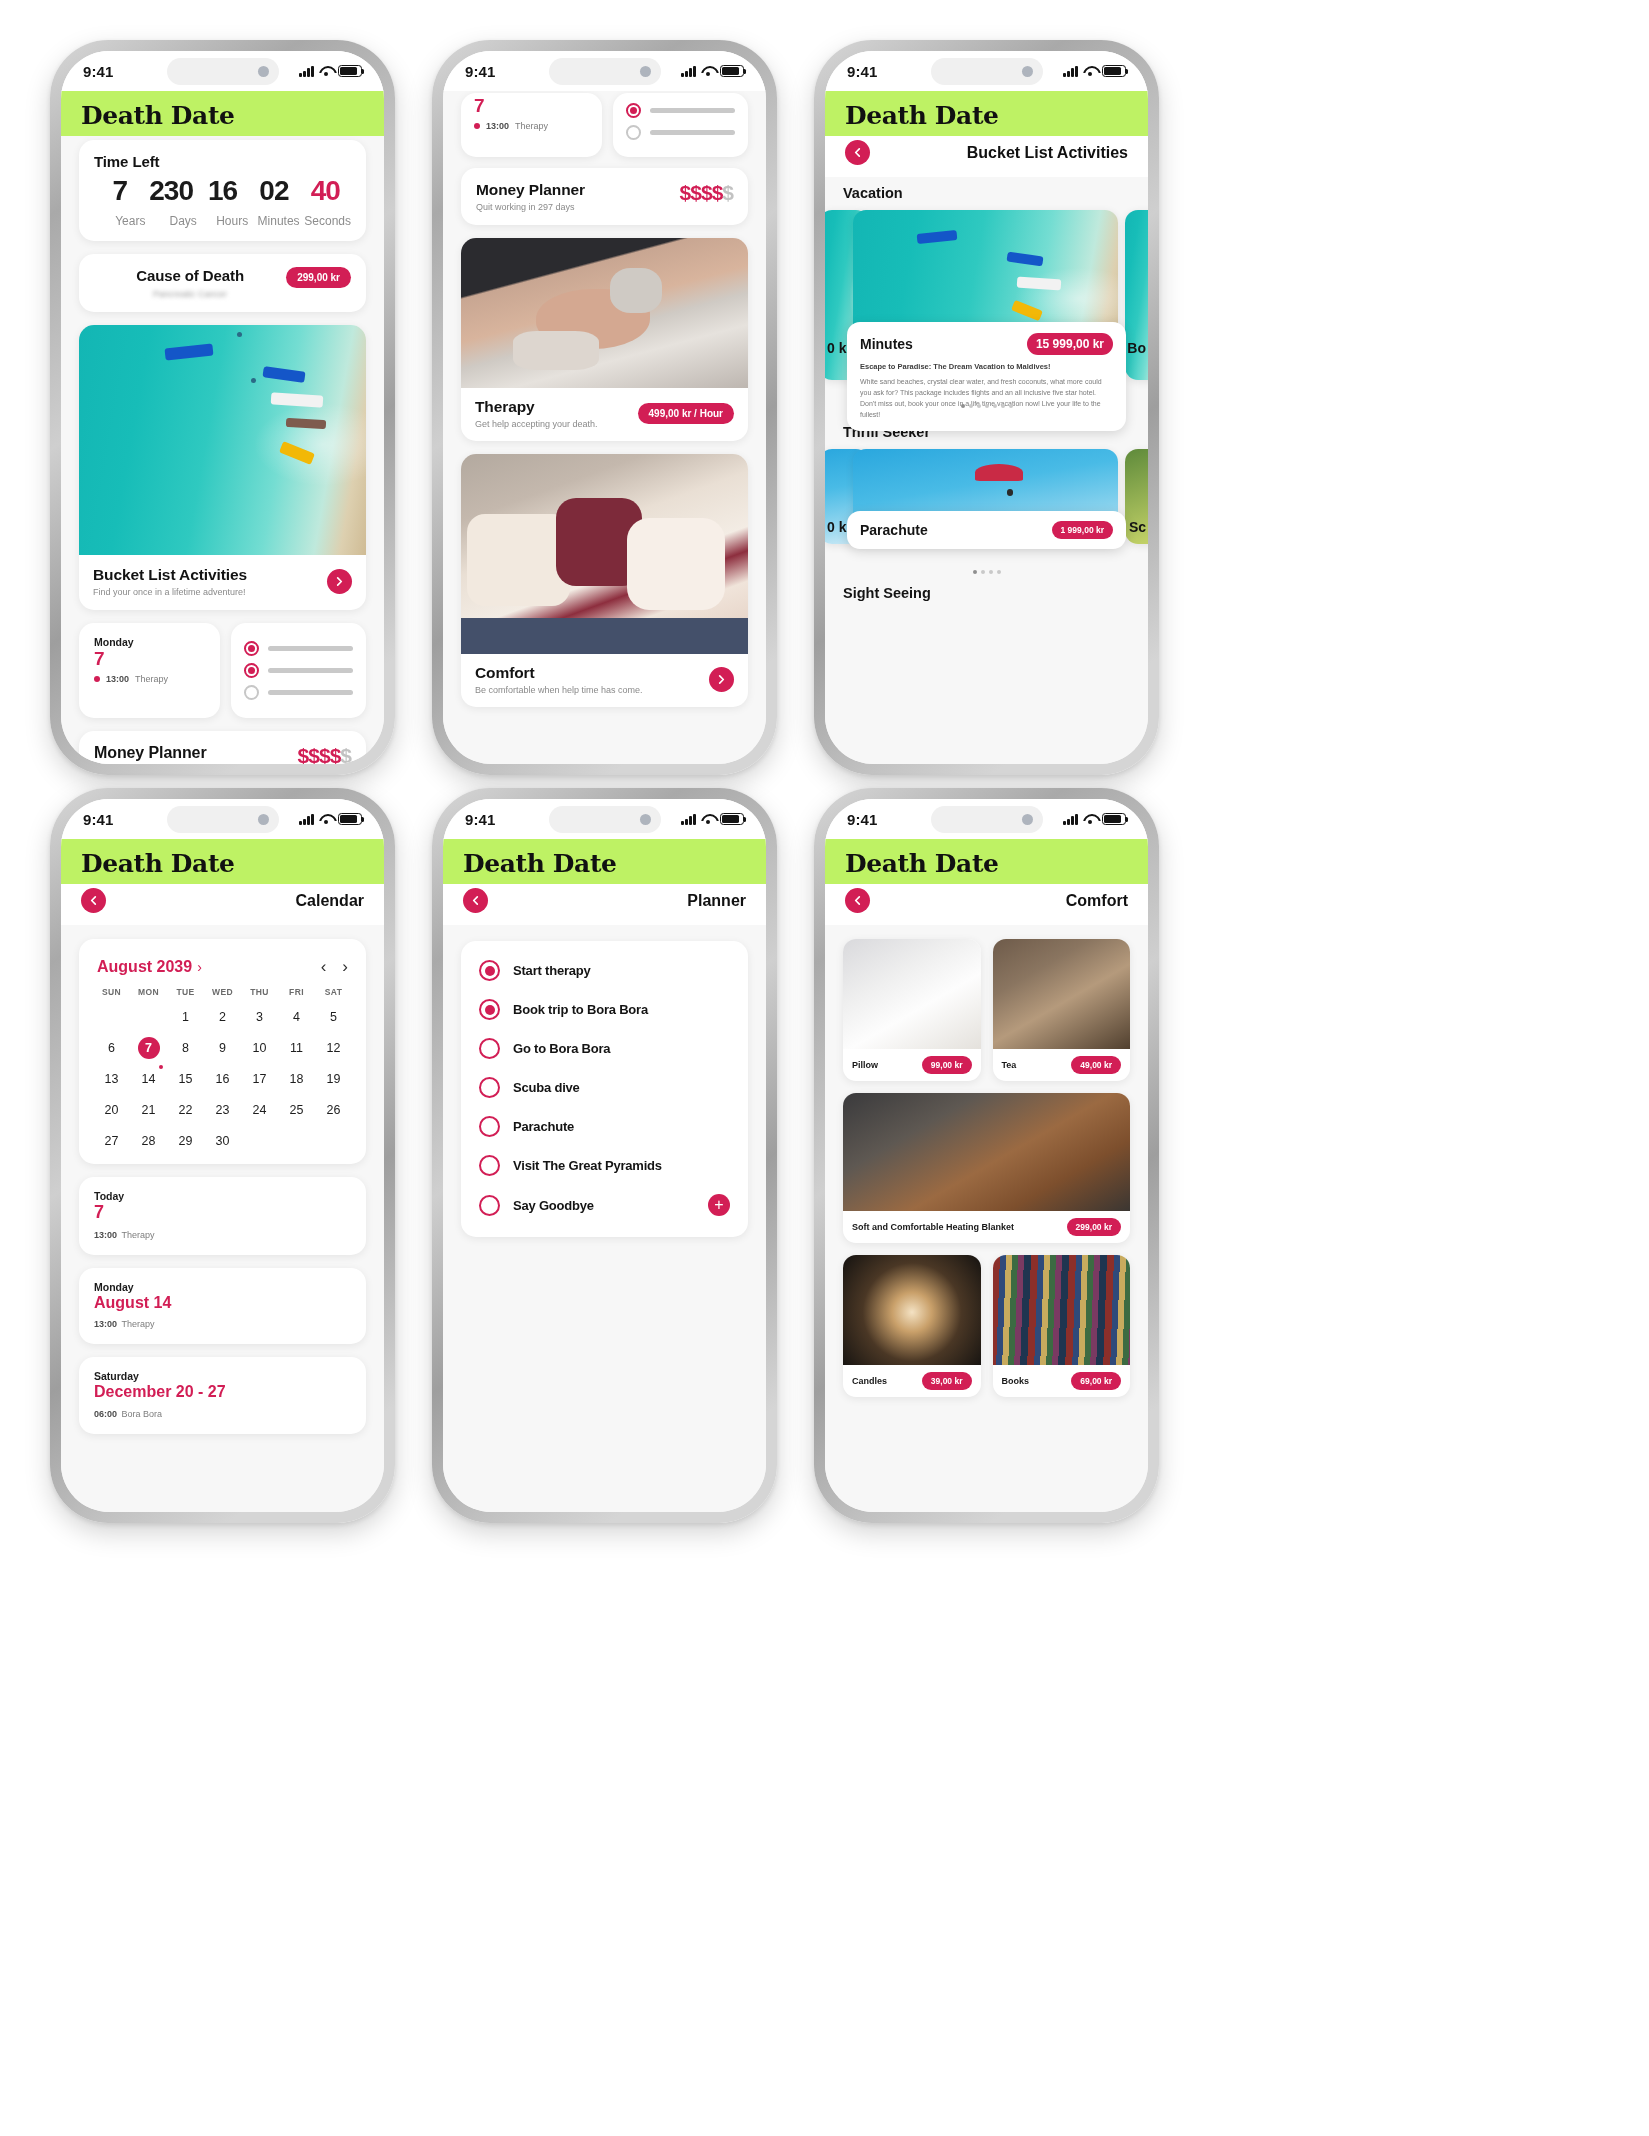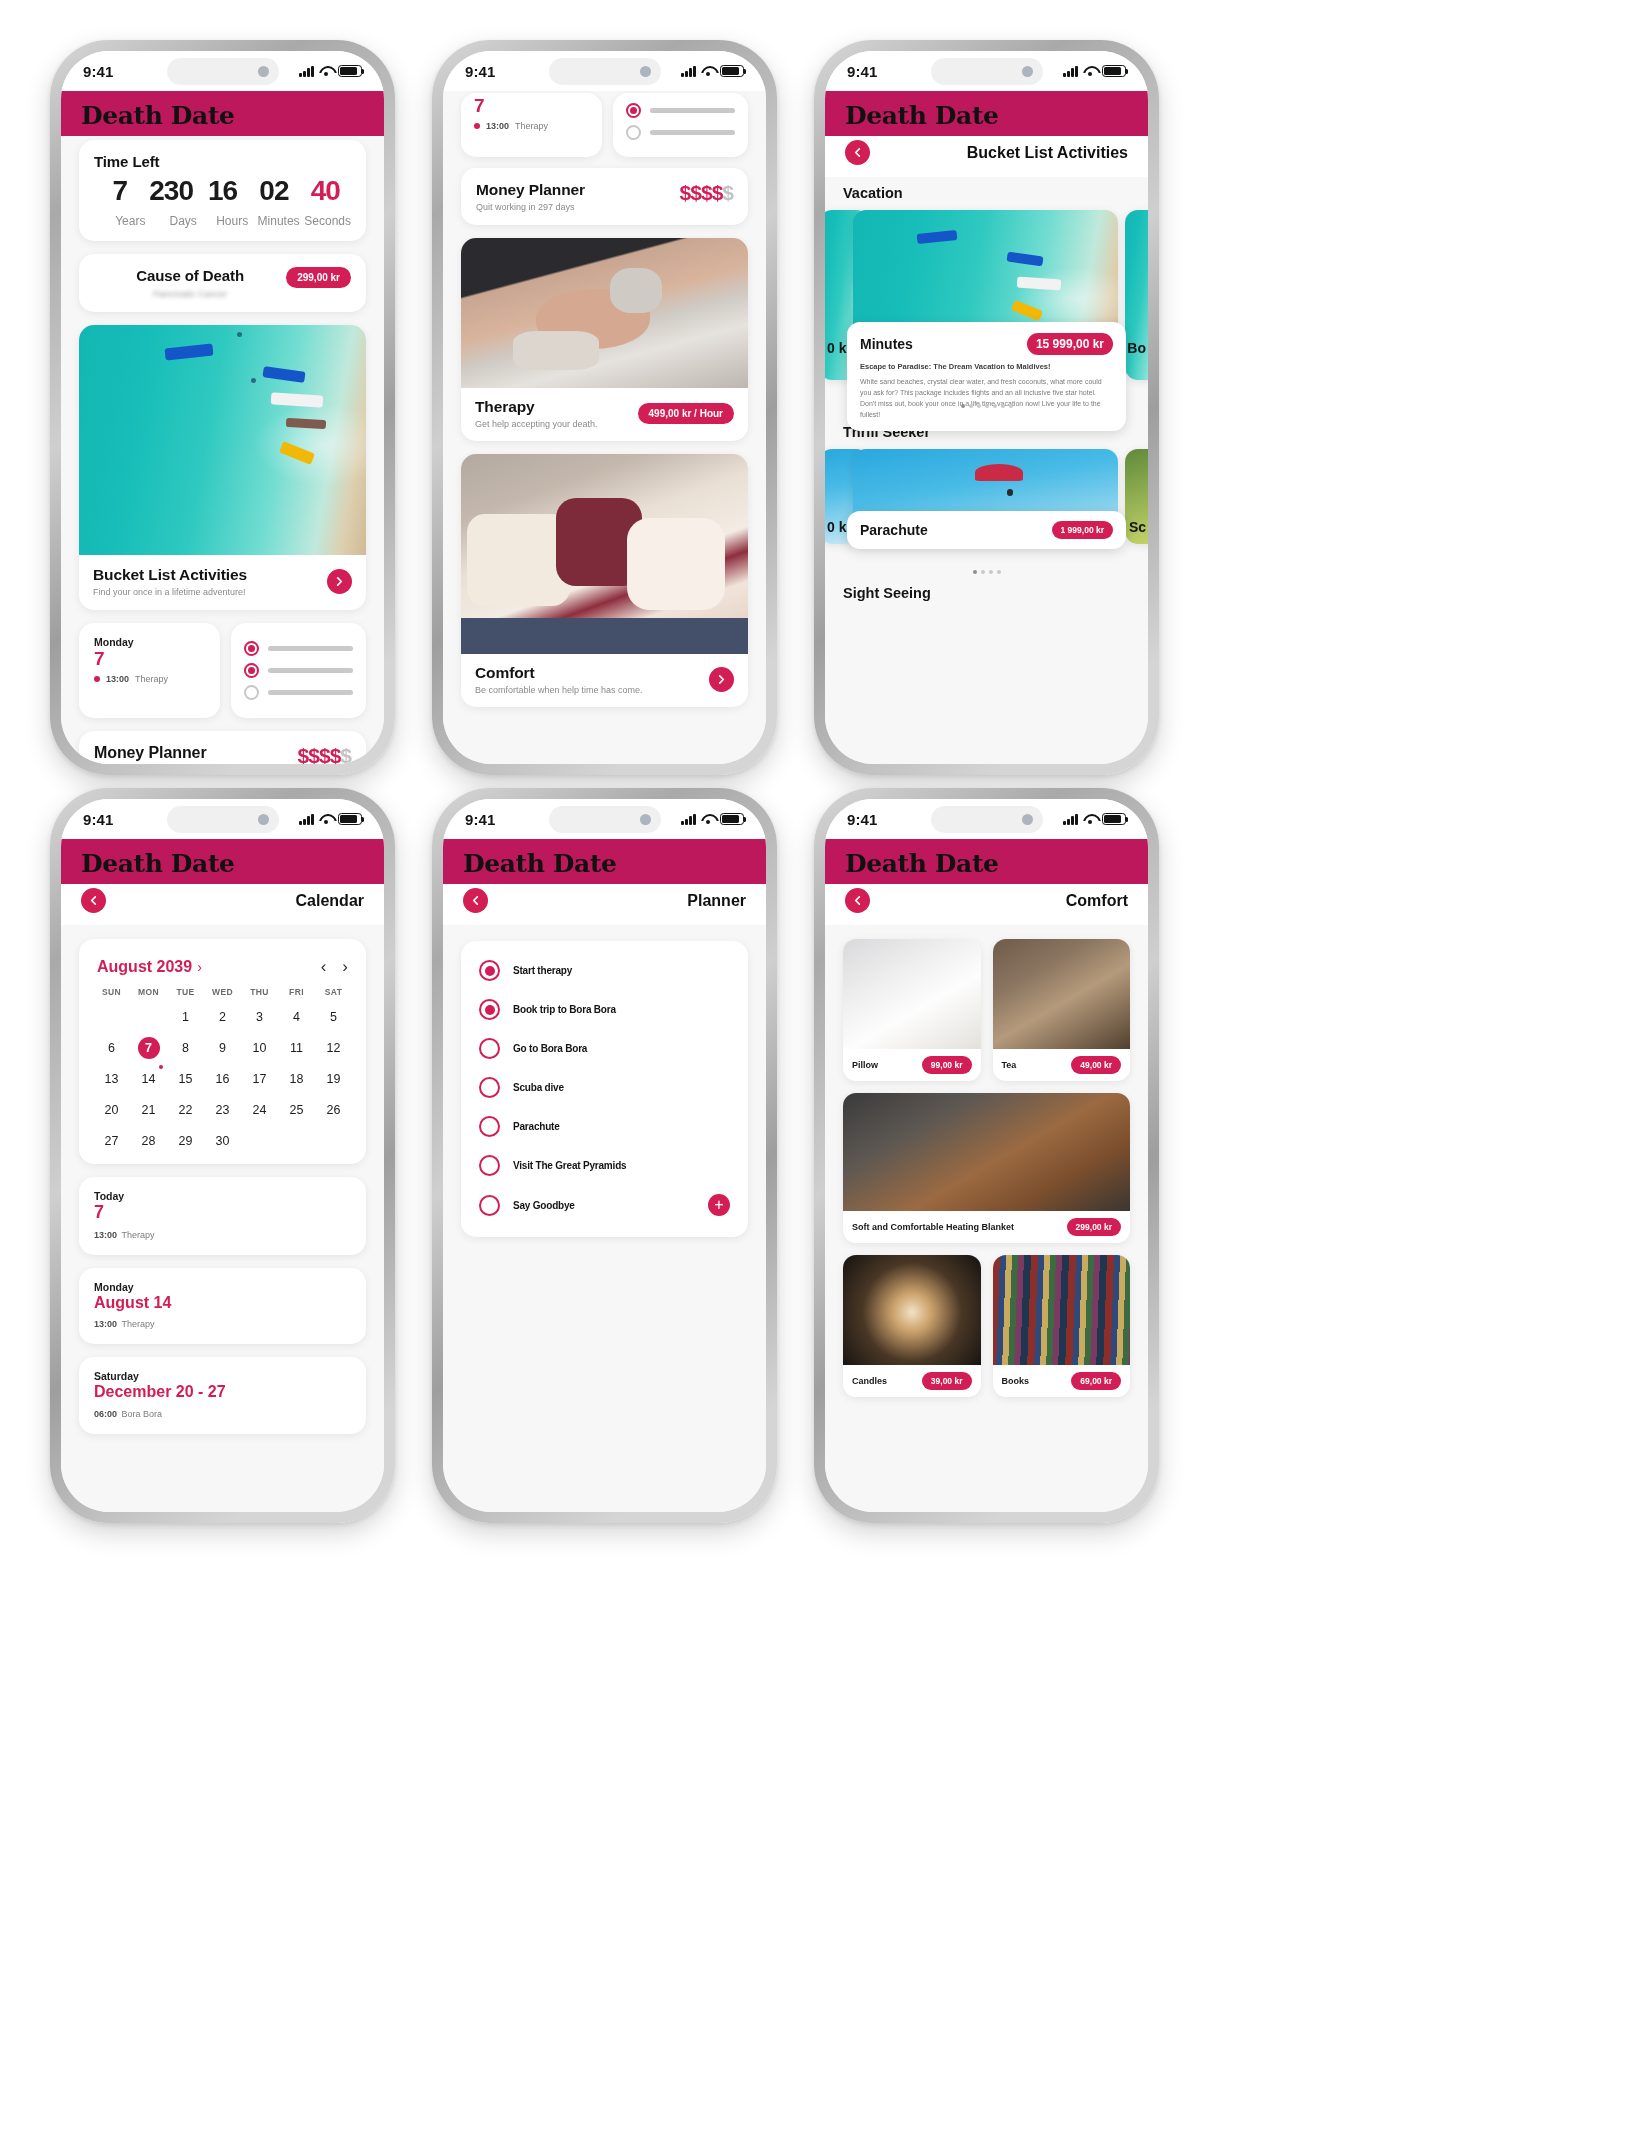--- a/index.html
+++ b/index.html
@@ -37,21 +37,21 @@
   .wifi:after{content:"";position:absolute;left:4.6px;top:6.4px;width:4.6px;height:4.6px;
     background:#141414;border-radius:50%;}
   .batt { width:24px;height:12px;border:1.6px solid #141414;border-radius:3.4px;
     position:relative; padding:1.4px;}
   .batt:after{content:"";position:absolute;right:-3.4px;top:3.4px;width:2px;height:4.4px;
     background:#141414;border-radius:0 1.5px 1.5px 0;}
   .batt span{display:block;height:100%;background:#141414;border-radius:1.6px;}
 
   
   .brand { font-family:"DejaVu Serif", serif; font-weight:700;
-    font-size:25px; letter-spacing:-.4px; color:#111; padding:10px 20px 6px; background:#be185d;}
+    font-size:25px; letter-spacing:-.4px; color:#111; padding:10px 20px 6px; background:#bef264;}
   .navrow { display:flex; align-items:center; padding:4px 20px 12px; background:#fff;}
   .backbtn { width:25px;height:25px;border-radius:50%;background:#d21e55;
     display:flex;align-items:center;justify-content:center;flex:0 0 auto;}
   .backbtn svg{width:9px;height:9px;}
   .navtitle { margin-left:auto; font-size:16px; font-weight:700; color:#111;}
   .body { padding:0 18px 18px; }
 
   .card { background:#fff; border-radius:15px;
     box-shadow:0 2px 9px rgba(0,0,0,.075); margin-bottom:13px; overflow:hidden;}
   .card-pad { padding:13px 15px; }
@@ -128,21 +128,21 @@
     height:22px;display:flex;align-items:center;justify-content:center;}
   .cal-grid .d.sel{background:#d21e55;color:#fff;border-radius:50%;width:22px;margin:0 auto;font-weight:700;}
   .cal-grid .d .mark{position:absolute;top:-3px;right:4px;width:4px;height:4px;
     border-radius:50%;background:#d21e55;}
 
   
   .plan-item{display:flex;align-items:center;gap:13px;padding:9px 4px;}
   .plan-radio{width:21px;height:21px;border-radius:50%;border:2.6px solid #d21e55;
     display:flex;align-items:center;justify-content:center;flex:0 0 auto;}
   .plan-radio.on:after{content:"";width:10px;height:10px;border-radius:50%;background:#d21e55;}
-  .plan-label{font-size:10px;font-weight:700;color:#141414;letter-spacing:-.2px;}
+  .plan-label{font-size:13px;font-weight:700;color:#141414;letter-spacing:-.2px;}
   .addbtn{width:22px;height:22px;border-radius:50%;background:#d21e55;color:#fff;
     display:flex;align-items:center;justify-content:center;font-size:16px;
     line-height:0;margin-left:auto;font-weight:400;}
 
   
   .sec-title{font-size:14.5px;font-weight:700;color:#141414;margin:6px 0 9px;}
   .carousel{position:relative;height:200px;margin:0 -18px;}
   .cslide{position:absolute;top:0;border-radius:13px;overflow:hidden;
     box-shadow:0 2px 9px rgba(0,0,0,.09);}
   .overcard{position:absolute;left:22px;right:22px;top:112px;background:#fff;

